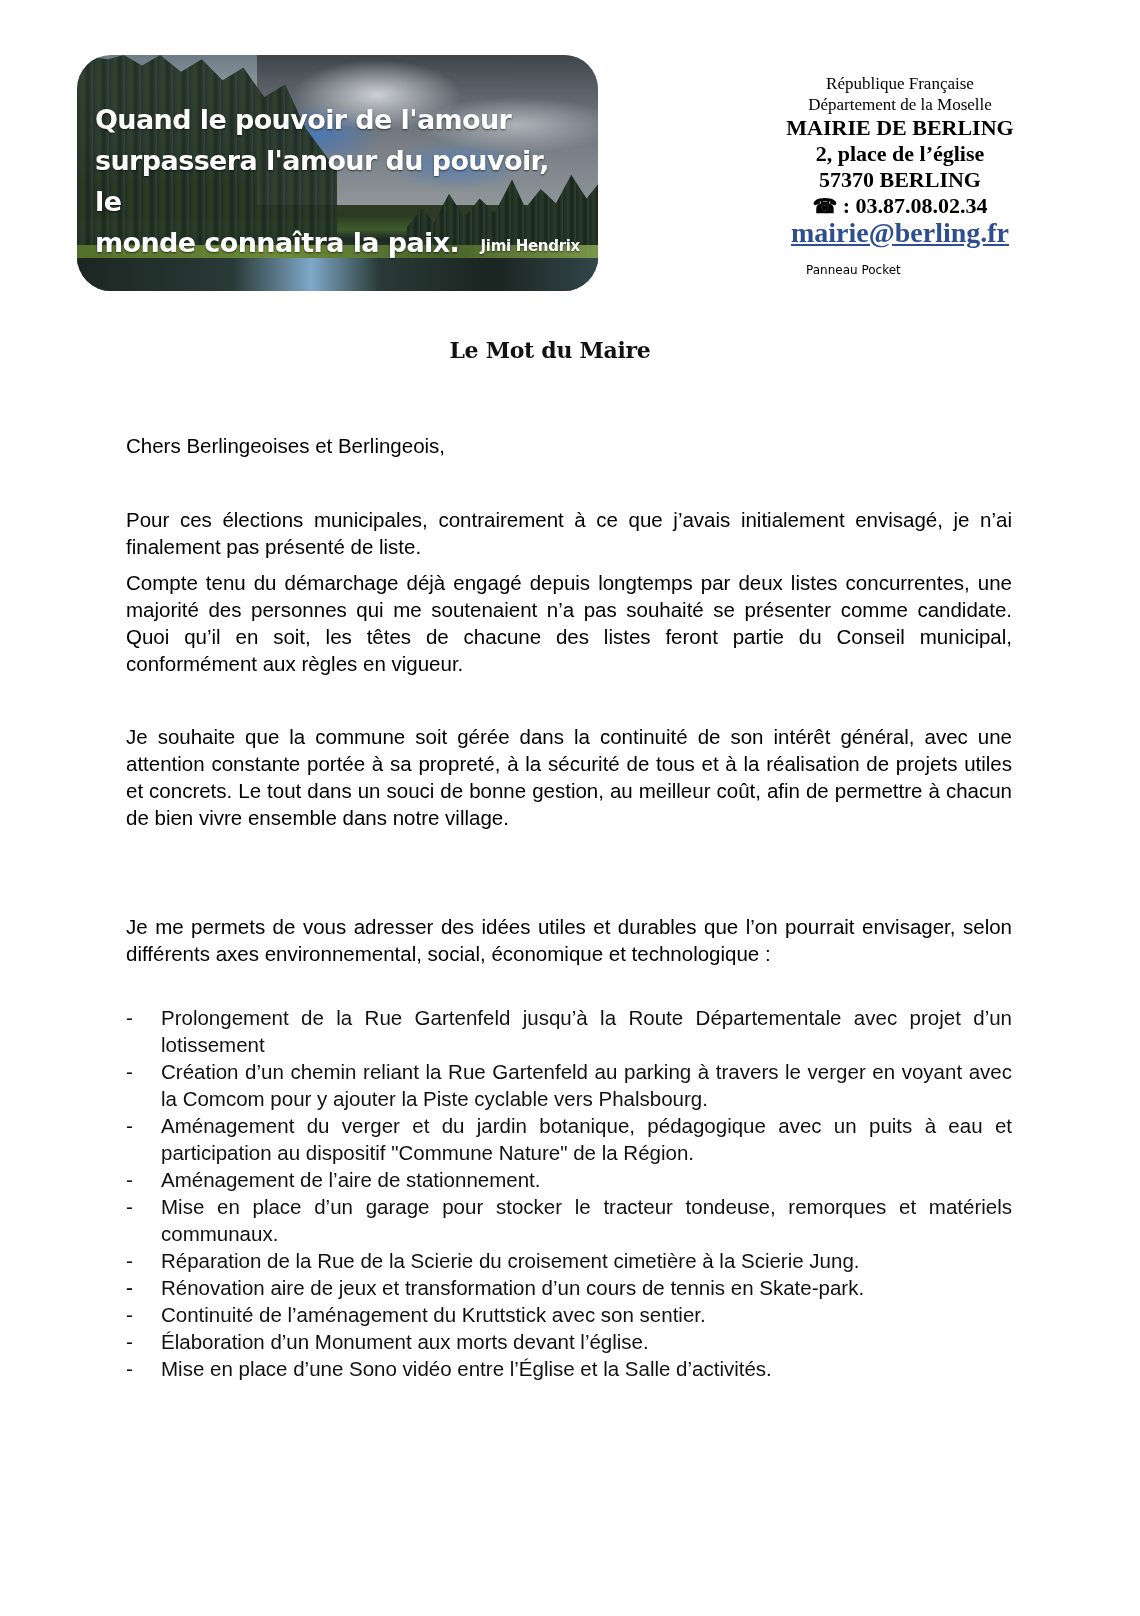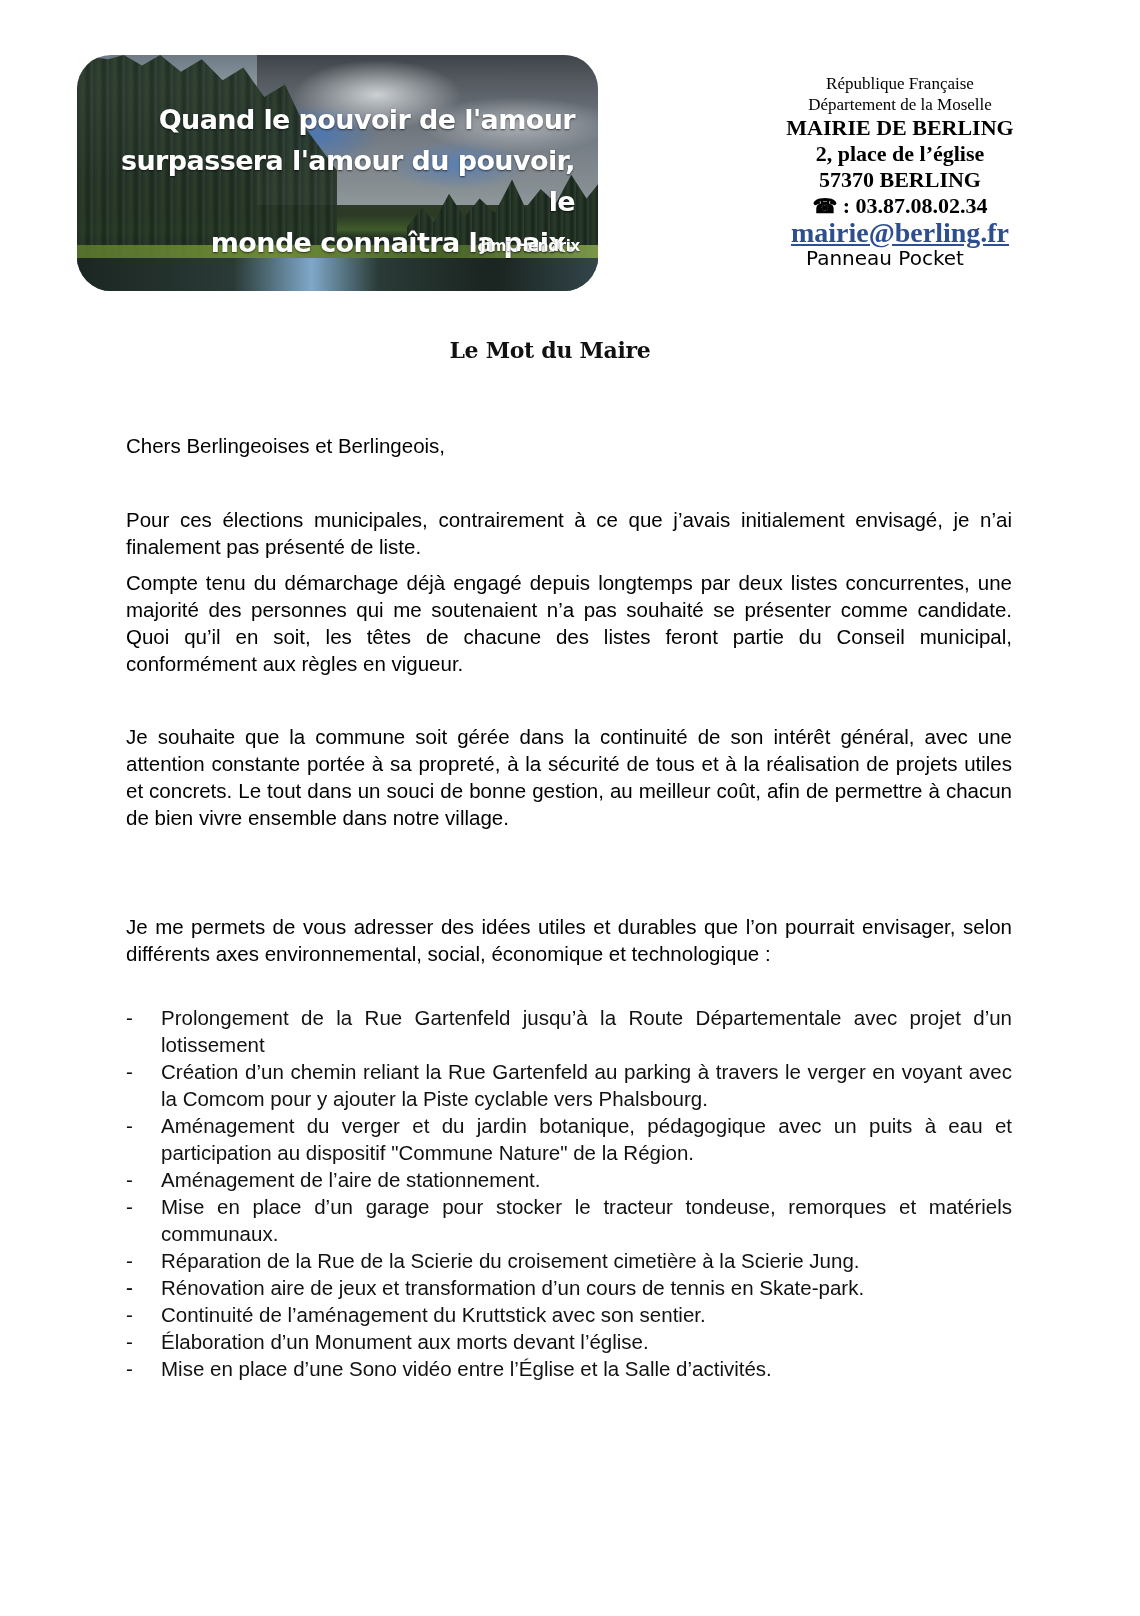--- a/index.html
+++ b/index.html
@@ -41,21 +41,20 @@
     }
     .banner .water {
       position: absolute; left: 0; top: 203px; width: 521px; height: 33px;
       background: linear-gradient(90deg, #1b2622 0%, #2a3a36 30%, #7fa8c8 45%, #2a3a36 58%, #1a2420 80%, #33464a 100%);
     }
     .banner .quote {
       position: absolute; left: 18px; top: 44px; width: 480px;
       color: #ffffff; font-family: "DejaVu Sans", sans-serif; font-weight: bold;
       font-size: 27px; line-height: 41px; letter-spacing: -0.6px;
       text-shadow: 0 1px 2px rgba(0,0,0,0.6);
-      text-align: right;
     }
     .banner .author {
       position: absolute; right: 18px; top: 182px;
       color: #ffffff; font-family: "DejaVu Sans", sans-serif; font-weight: bold;
       font-size: 15px; letter-spacing: -0.3px;
       text-shadow: 0 1px 2px rgba(0,0,0,0.6);
     }
 
     
     .address {
@@ -63,22 +62,22 @@
       text-align: center; font-family: "Liberation Serif", serif; color: #000;
     }
     .address .line-small { font-size: 17px; line-height: 21px; }
     .address .line-big { font-size: 22px; line-height: 26px; font-weight: bold; }
     .address .phone-icon { font-size: 20px; }
     .address .email {
       font-size: 28px; line-height: 27px; font-weight: bold; color: #2e4f8f;
       text-decoration: underline; display: inline-block;
     }
     .address .pocket {
-      font-family: "DejaVu Sans", sans-serif; font-size: 20px; line-height: 24px;
-      text-align: left; padding-left: 46px; margin-top: 0;
+      font-family: "DejaVu Sans", sans-serif; font-size: 12px; line-height: 24px;
+      text-align: left; padding-left: 46px; margin-top: 12px;
     }
 
     
     .doc-title {
       position: absolute; left: 0; top: 337px; width: 1100px; text-align: center;
       font-family: "DejaVu Serif", serif; font-weight: bold; font-size: 22px; color: #111;
       letter-spacing: -0.3px;
     }
 
     

